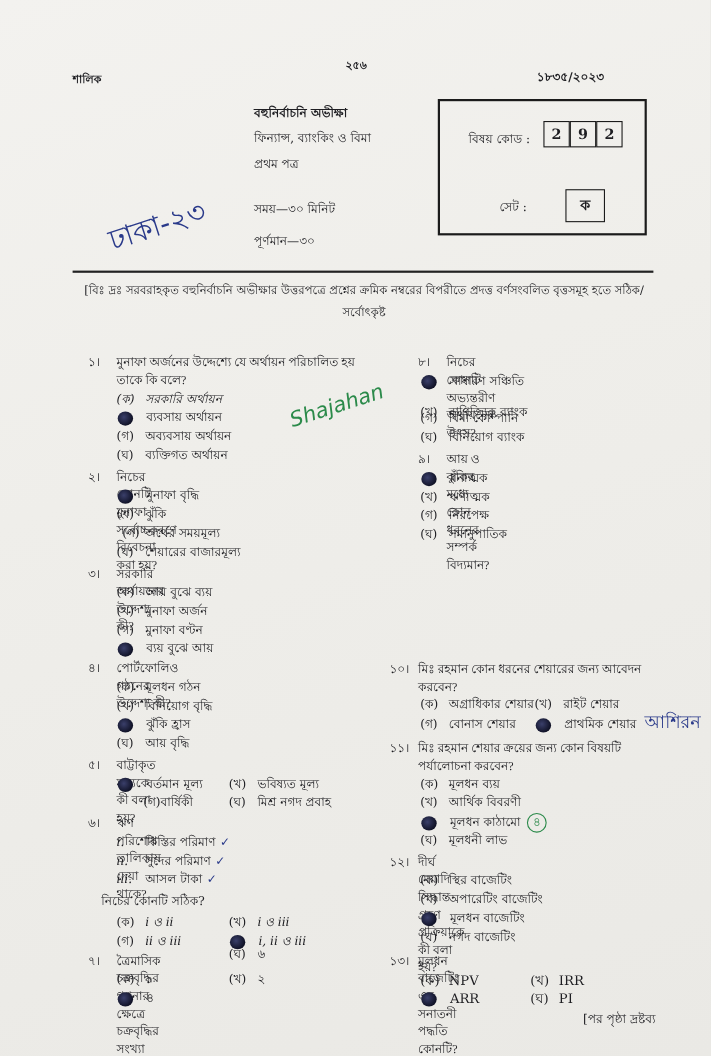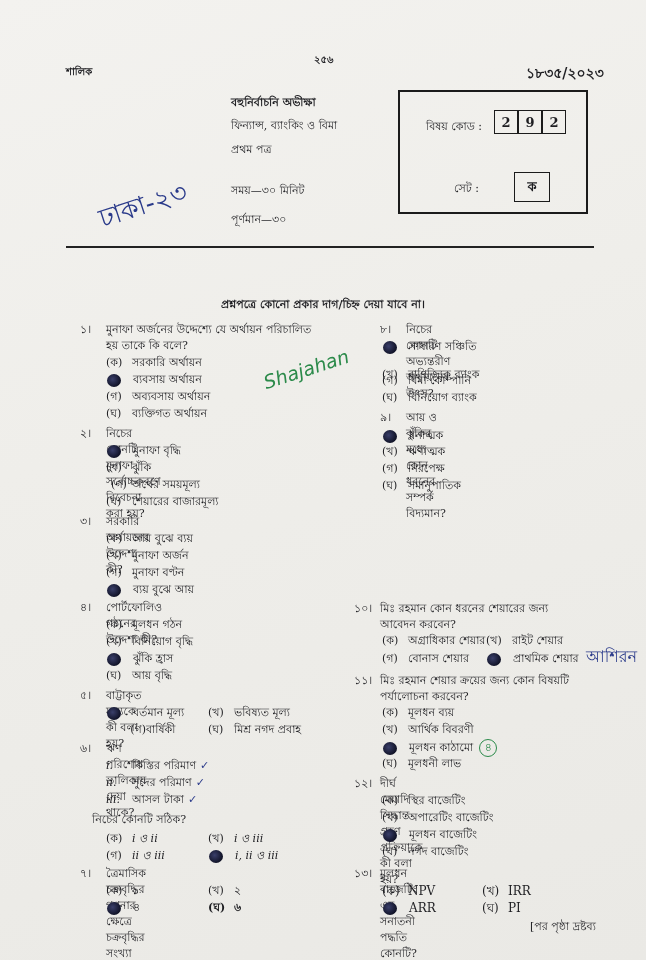--- a/index.html
+++ b/index.html
@@ -23,68 +23,68 @@
   }
   .code-cell {
     position: absolute; width: 24px; height: 24px; border: 1.5px solid #1b1b1b;
     font-size: 13px; font-weight: bold; display: flex; align-items: center; justify-content: center;
   }
   .rule { position: absolute; left: 66px; top: 246px; width: 528px; height: 2px; background: #222; }
   .instr { position: absolute; left: 66px; top: 254px; width: 530px; font-size: 10.5px; line-height: 20px; text-align: center; }
   .notice { position: absolute; left: 0; top: 296px; width: 646px; text-align: center; font-size: 11px; font-weight: bold; }
   .q { position: absolute; font-size: 11px; line-height: 16px; }
   .qnum { position: absolute; left: 0; top: 0; }
-  .qtext { position: absolute; left: 26px; top: 0; white-space: normal; }
+  .qtext { position: absolute; left: 26px; top: 0; white-space: normal; font-family: Liberation Serif, serif; }
   .opt { position: absolute; font-size: 11px; white-space: nowrap; height: 16px; line-height: 16px; }
   .opt .lbl { display: inline-block; width: 26px; }
   .bubble {
     display: inline-block; width: 14px; height: 13px; border-radius: 50%;
     background: radial-gradient(circle at 40% 40%, #3a3f6a 0%, #101226 70%);
     vertical-align: middle; margin-right: 12px; margin-left: 1px;
   }
   .hand { position: absolute; font-family: "DejaVu Sans", sans-serif; color: #2a3a8a; }
   .green { color: #2b8a4a; }
   .stem { position: absolute; font-size: 11px; line-height: 17px; white-space: normal; text-align: justify; }
 </style>
 </head>
 <body>
 
 <div class="paper">
 
   <div class="abs hdr" style="left:66px;top:64px;">শালিক</div>
   <div class="abs hdr" style="left:314px;top:52px;">২৫৬</div>
-  <div class="abs hdr" style="left:526px;top:62px;font-size:14px;">১৮৩৫/২০২৩</div>
+  <div class="abs hdr" style="left:488px;top:62px;font-size:11px;">১৮৩৫/২০২৩</div>
 
   <div class="abs sm" style="left:231px;top:94px;font-weight:bold;">বহুনির্বাচনি অভীক্ষা</div>
   <div class="abs sm" style="left:231px;top:117px;">ফিন্যান্স, ব্যাংকিং ও বিমা</div>
   <div class="abs sm" style="left:231px;top:141px;">প্রথম পত্র</div>
   <div class="abs sm" style="left:231px;top:182px;">সময়—৩০ মিনিট</div>
   <div class="abs sm" style="left:231px;top:211px;">পূর্ণমান—৩০</div>
 
   <div class="hand" style="left:98px;top:185px;font-size:26px;transform:rotate(-18deg);">ঢাকা-২৩</div>
 
   <div class="box">
     <div class="abs sm" style="left:26px;top:26px;text-align:right;">বিষয় কোড :</div>
     <div class="code-cell" style="left:94px;top:18px;">2</div>
     <div class="code-cell" style="left:118px;top:18px;">9</div>
     <div class="code-cell" style="left:142px;top:18px;">2</div>
     <div class="abs sm" style="left:54px;top:88px;">সেট :</div>
     <div class="code-cell" style="left:114px;top:80px;width:36px;height:30px;">ক</div>
   </div>
 
   <div class="rule"></div>
   <div class="instr">
-  </div>
-  <div class="notice">প্রশ্নপত্রে কোনো প্রকার দাগ/চিহ্ন দেয়া যাবে না।</div>
+    <div>[বিঃ দ্রঃ সরবরাহকৃত বহুনির্বাচনি অভীক্ষার উত্তরপত্রে প্রশ্নের ক্রমিক নম্বরের বিপরীতে প্রদত্ত বর্ণসংবলিত বৃত্তসমূহ হতে সঠিক/সর্বোৎকৃষ্ট</div>
+  </div>
 
   <div class="q" style="left:80px;top:322px;width:245px;">
     <span class="qnum">১।</span>
     <span class="qtext" style="width:220px;">মুনাফা অর্জনের উদ্দেশ্যে যে অর্থায়ন পরিচালিত হয় তাকে কি বলে?</span>
   </div>
-  <div class="opt" style="left:106px;top:355px;"><span class="lbl">(ক)</span><span>সরকারি অর্থায়ন</span></div>
+  <div class="opt" style="left:106px;top:355px;font-style:italic;"><span class="lbl">(ক)</span><span>সরকারি অর্থায়ন</span></div>
   <div class="opt" style="left:106px;top:372px;"><span class="bubble"></span><span>ব্যবসায় অর্থায়ন</span></div>
   <div class="opt" style="left:106px;top:389px;"><span class="lbl">(গ)</span><span>অব্যবসায় অর্থায়ন</span></div>
   <div class="opt" style="left:106px;top:406px;"><span class="lbl">(ঘ)</span><span>ব্যক্তিগত অর্থায়ন</span></div>
   <div class="hand green" style="left:262px;top:358px;font-size:19px;font-style:italic;transform:rotate(-18deg);">Shajahan</div>
 
   <div class="q" style="left:80px;top:426px;">
     <span class="qnum">২।</span>
       <span class="qtext">নিচের কোনটি মুনাফা সর্বোচ্চকরণে বিবেচনা করা হয়?</span>
   </div>
   <div class="opt" style="left:106px;top:443px;"><span class="bubble"></span><span>মুনাফা বৃদ্ধি</span></div>
@@ -132,21 +132,21 @@
   <div class="opt" style="left:106px;top:848px;"><span class="lbl">(গ)</span><span style="font-style:italic;">ii ও iii</span></div>
   <div class="opt" style="left:208px;top:848px;"><span class="bubble"></span><span style="font-style:italic;">i, ii ও iii</span></div>
 
   <div class="q" style="left:80px;top:866px;">
     <span class="qnum">৭।</span>
       <span class="qtext">ত্রৈমাসিক চক্রবৃদ্ধির গণনার ক্ষেত্রে চক্রবৃদ্ধির সংখ্যা কত?</span>
   </div>
   <div class="opt" style="left:106px;top:883px;"><span class="lbl">(ক)</span><span>১</span></div>
   <div class="opt" style="left:208px;top:883px;"><span class="lbl">(খ)</span><span>২</span></div>
   <div class="opt" style="left:106px;top:900px;"><span class="bubble"></span><span>৪</span></div>
-  <div class="opt" style="left:208px;top:900px;font-weight:bold;"><span class="lbl">(ঘ)</span><span>৬</span></div>
+  <div class="opt" style="left:208px;top:860px;"><span class="lbl">(ঘ)</span><span>৬</span></div>
 
   <div class="q" style="left:380px;top:322px;">
     <span class="qnum">৮।</span>
       <span class="qtext">নিচের কোনটি অভ্যন্তরীণ অর্থায়নের উৎস?</span>
   </div>
   <div class="opt" style="left:382px;top:339px;"><span class="bubble"></span><span>সাধারণ সঞ্চিতি</span></div>
   <div class="opt" style="left:382px;top:339px;margin-top:28px;"><span class="lbl">(খ)</span><span>বাণিজ্যিক ব্যাংক</span></div>
   <div class="opt" style="left:382px;top:373px;"><span class="lbl">(গ)</span><span>বিমা কোম্পানি</span></div>
   <div class="opt" style="left:382px;top:390px;"><span class="lbl">(ঘ)</span><span>বিনিয়োগ ব্যাংক</span></div>
 

